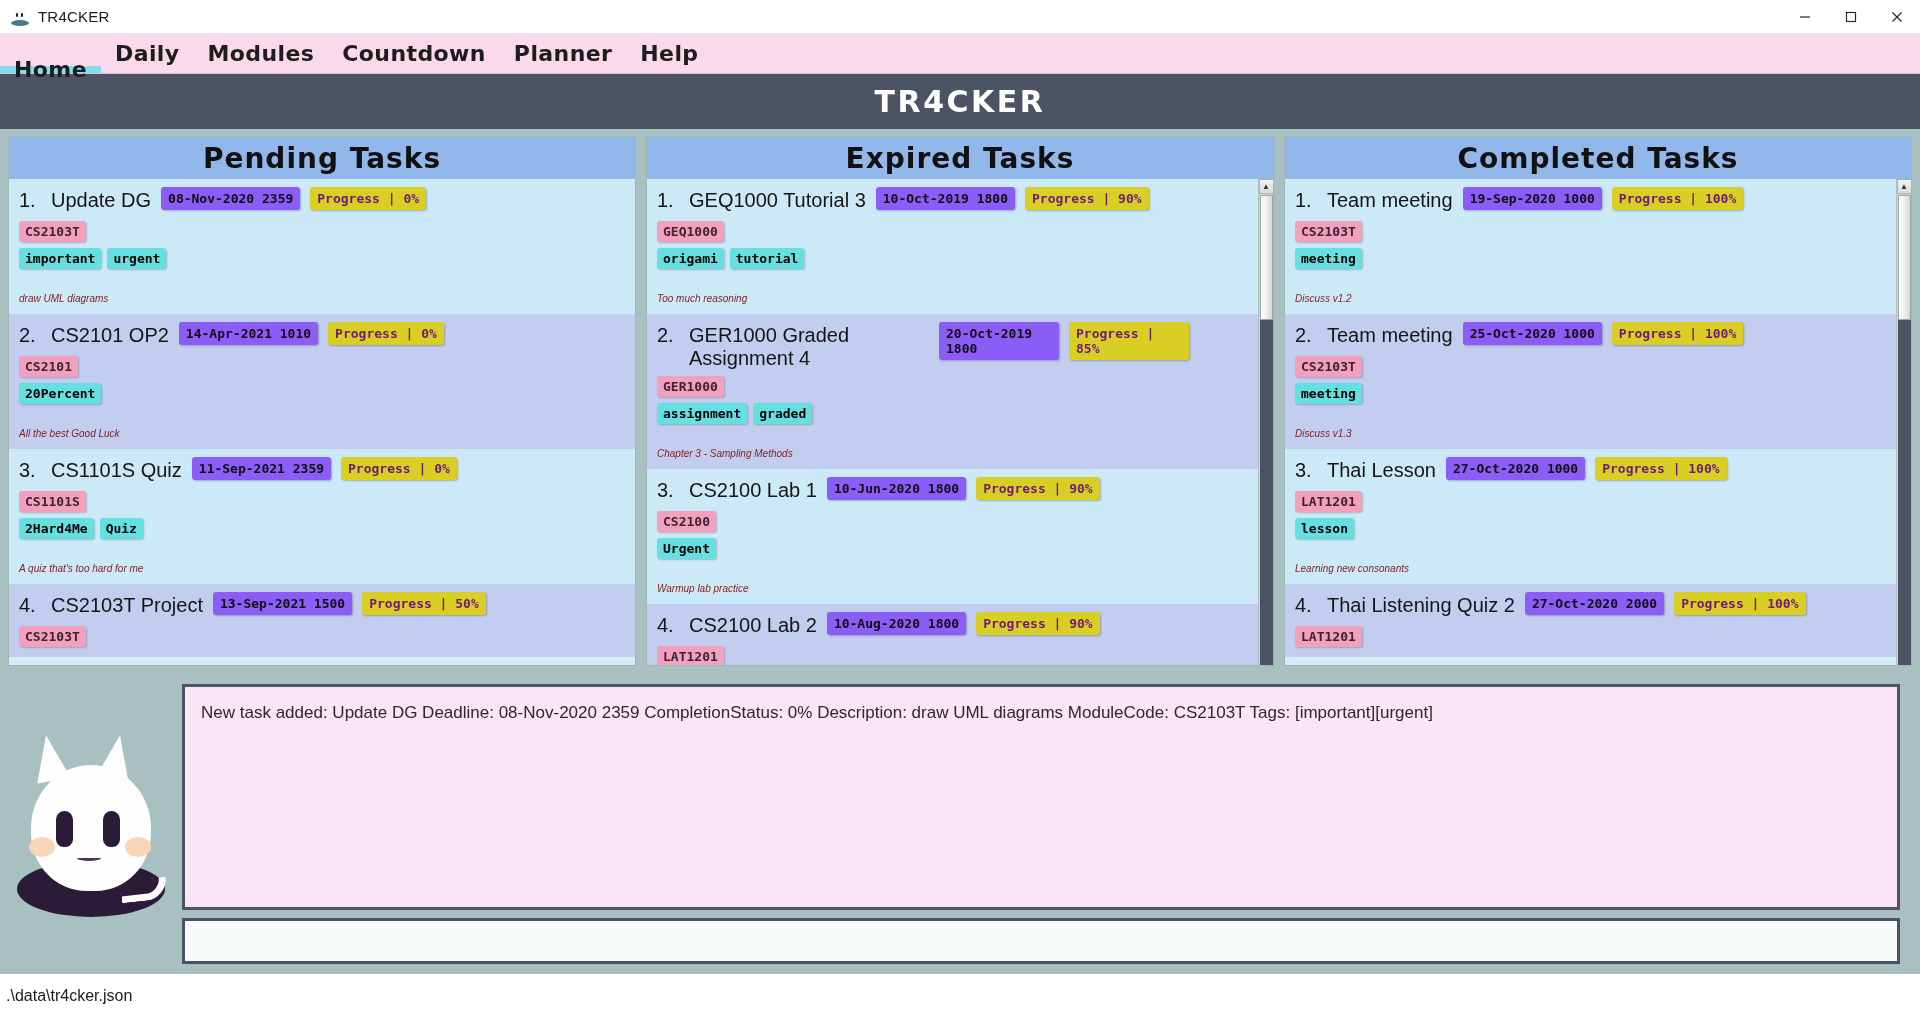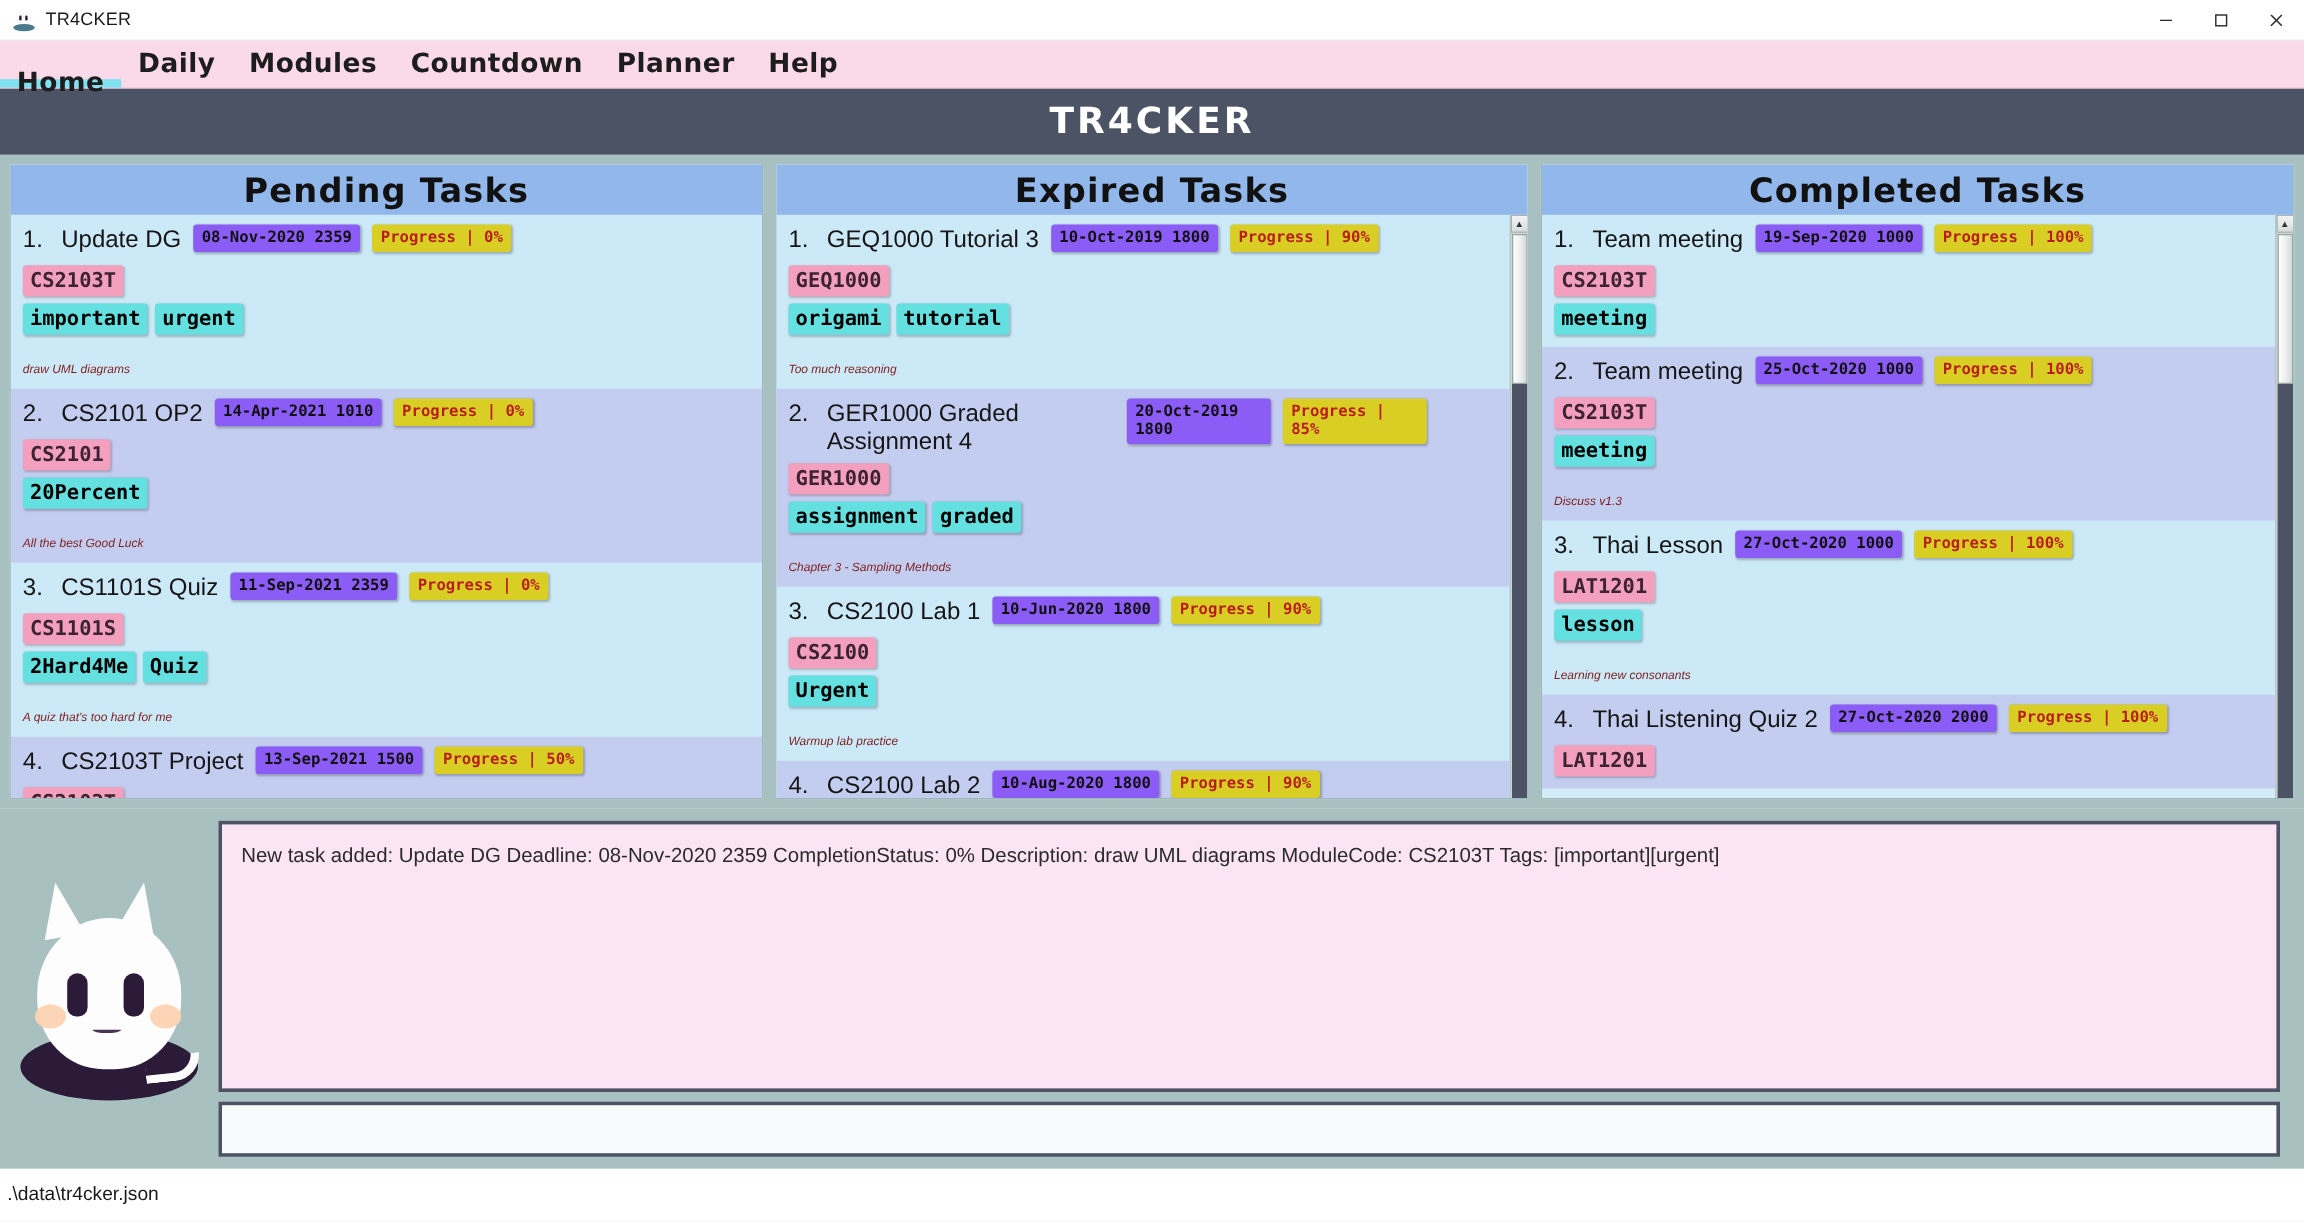--- a/index.html
+++ b/index.html
@@ -144,29 +144,29 @@
   .pill {
     font-family: "DejaVu Sans Mono", monospace;
     font-size: 13px; font-weight: bold;
     padding: 4px 7px;
     border-radius: 3px;
     box-shadow: 1px 1px 2px rgba(0,0,0,.25);
     white-space: nowrap;
     flex: none;
   }
   .pill.deadline { background: #8b5cf6; color: #101010; }
-  .pill.progress { background: #d9cf24; color: #b91c1c; }
+  .pill.progress { background: #d9cf24; color: #701a75; }
   .pill.deadline.wrapc, .pill.progress.wrapc { white-space: normal; max-width: 120px; }
 
   .pill-spacer { flex: 1; }
 
   .tag-row { margin-top: 6px; display: flex; flex-wrap: wrap; gap: 6px; }
   .tag {
     font-family: "DejaVu Sans Mono", monospace;
-    font-size: 17px; font-weight: bold;
+    font-size: 13px; font-weight: bold;
     padding: 3px 6px; border-radius: 3px;
     box-shadow: 1px 1px 2px rgba(0,0,0,.22);
   }
   .tag.module { background: #f2a0bd; color: #3d2330; }
   .tag.label  { background: #65e0e0; color: #000000; }
 
   .task-desc {
     margin-top: 24px;
     font-size: 10px; font-style: italic;
     color: #7f1d1d;
@@ -500,20 +500,21 @@
               <div class="pill deadline">19-Sep-2020 1000</div>
               <div class="pill progress">Progress | 100%</div>
               <div class="pill-spacer"></div>
             </div>
             <div class="tag-row">
               <span class="tag module">CS2103T</span>
             </div>
             <div class="tag-row">
               <span class="tag label">meeting</span>
             </div>
+            <div class="task-desc">Discuss v1.2</div>
           </div>
           <div class="task odd">
             <div class="task-row1">
               <div class="task-num">2.</div>
               <div class="task-title">Team meeting</div>
               <div class="pill deadline">25-Oct-2020 1000</div>
               <div class="pill progress">Progress | 100%</div>
               <div class="pill-spacer"></div>
             </div>
             <div class="tag-row">

